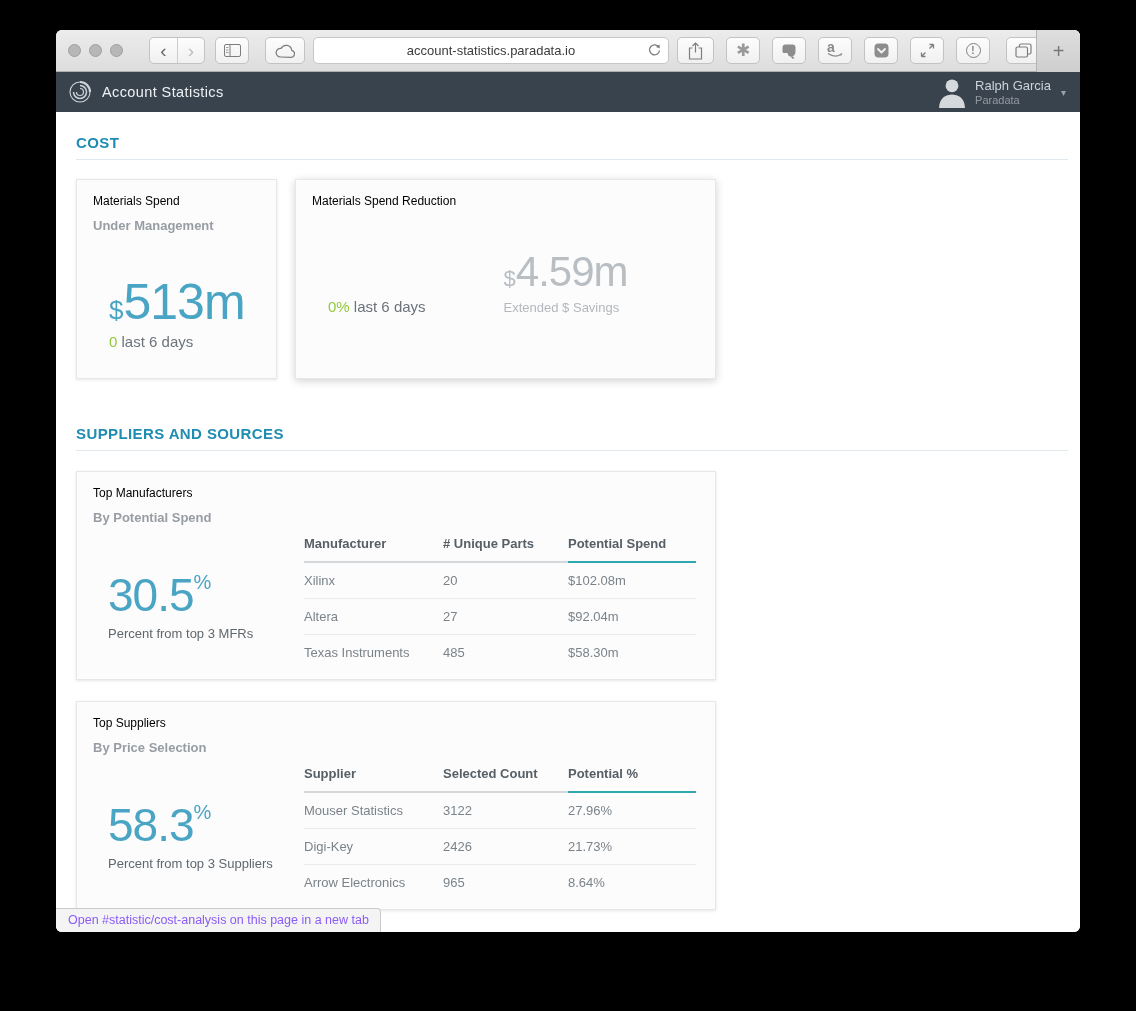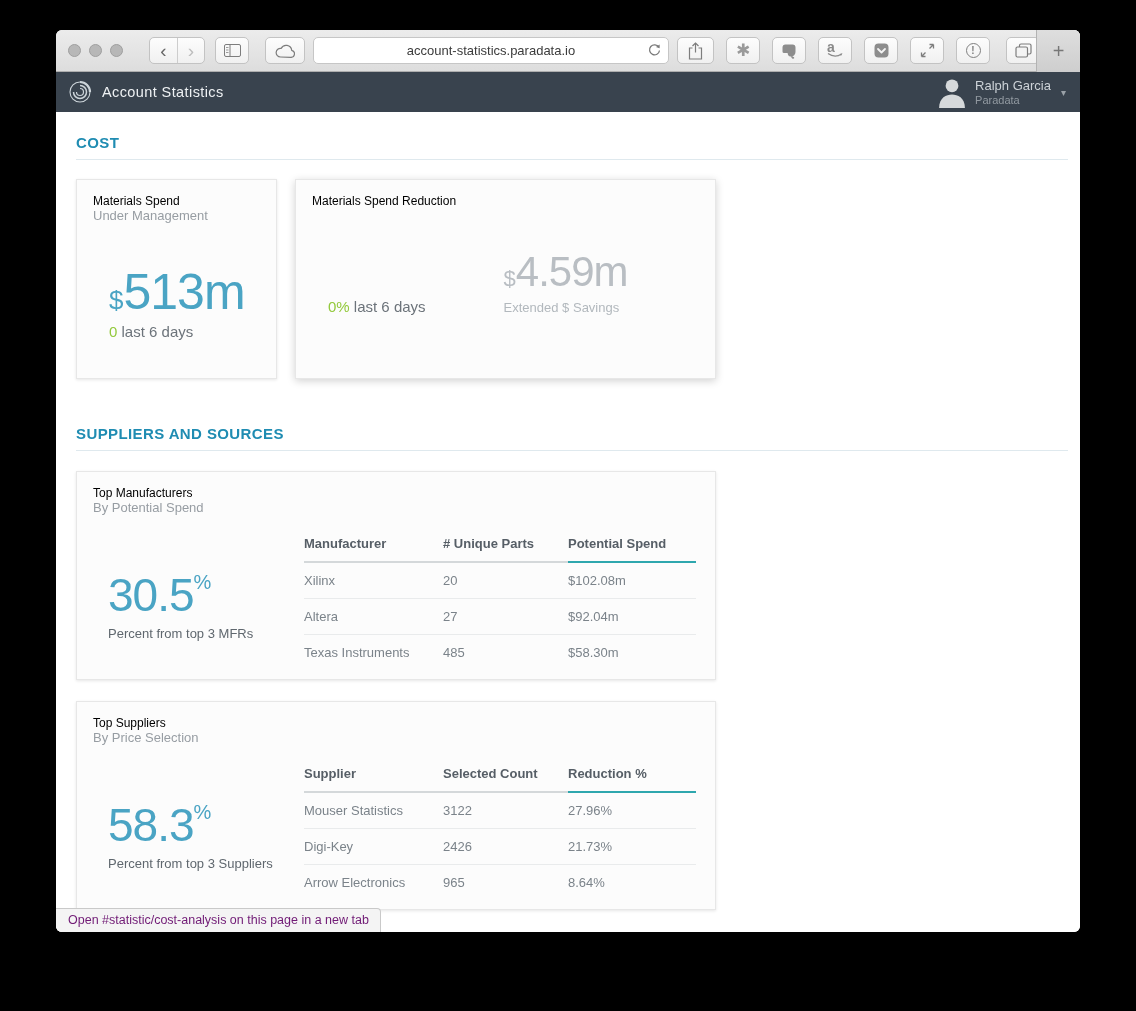--- a/index.html
+++ b/index.html
@@ -36,21 +36,21 @@
   .caret { margin-left:10px; font-size:10px; color:#9aa1a8; }
 
   
   .content { position:relative; height:820px; background:#fff; padding:0 12px 0 20px; overflow:hidden; }
   .section-title { margin-top:22px; font-size:15px; font-weight:bold; letter-spacing:.4px; color:#1f8cb2; }
   .section-hr { margin-top:8px; border:0; border-top:1px solid #dfe9ee; }
 
   .cards-row { display:flex; margin-top:19px; }
   .card { background:#fcfcfc; border:1px solid #e7e7e7; box-shadow:0 1px 3px rgba(0,0,0,.10); padding:14px 16px; position:relative; }
   .card-title { font-size:12px; color:#000000; }
-  .card-sub { font-size:13px; color:#979da3; margin-top:0; }
+  .card-sub { font-size:13px; color:#979da3; margin-top:10px;font-weight:bold; }
   .card-ms { width:201px; height:200px; }
   .card-msr { width:421px; height:200px; margin-left:18px; box-shadow:0 2px 8px rgba(0,0,0,.18); }
 
   .bignum { color:#4aa4c4; }
   .bignum .cur { font-size:26px; }
   .bignum .val { font-size:50px; letter-spacing:-1px; }
   .bignum .pct { font-size:22px; vertical-align:26px; }
   .delta { font-size:15px; margin-top:2px; color:#6c737a; }
   .delta .dv { color:#93c93c; }
 
@@ -67,21 +67,21 @@
   .stat-block .pct { color:#4aa4c4; font-size:20px; vertical-align:22px; }
   .stat-label { font-size:13px; color:#5f676e; margin-top:4px; }
 
   .dtable { position:absolute; left:227px; top:56px; width:392px; border-collapse:collapse; font-size:13px; }
   .dtable th { text-align:left; font-weight:bold; color:#565e66; padding:8px 8px 10px 0; border-bottom:2px solid #d4d8da; }
   .dtable th.hl { border-bottom-color:#2ea7ae; }
   .dtable td { text-align:left; color:#7b838a; padding:10px 8px 10px 0; border-bottom:1px solid #e9ebec; }
   .dtable tr:last-child td { border-bottom:0; }
   .c1 { width:139px; } .c2 { width:125px; } .c3 { width:128px; }
 
-  .statusbar { position:absolute; left:0; bottom:0; background:#f4f4f4; border:1px solid #c9c9c9; border-left:0; border-bottom:0; border-top-right-radius:4px; padding:4px 11px 5px 12px; font-size:12.5px; color:#701a75; z-index:20; }
+  .statusbar { position:absolute; left:0; bottom:0; background:#f4f4f4; border:1px solid #c9c9c9; border-left:0; border-bottom:0; border-top-right-radius:4px; padding:4px 11px 5px 12px; font-size:12.5px; color:#8b5cf6; z-index:20; }
 </style>
 </head>
 <body>
 
 <div class="window">
 
   <div class="toolbar">
     <span class="tl"></span>
     <span class="tl"></span>
     <span class="tl"></span>
@@ -273,21 +273,21 @@
       <div class="card-sub">By Price Selection</div>
       <div class="stat-block">
         <div><span class="num">58.3</span><span class="pct">%</span></div>
         <div class="stat-label">Percent from top 3 Suppliers</div>
       </div>
       <table class="dtable">
         <thead>
           <tr>
             <th class="c1">Supplier</th>
             <th class="c2">Selected Count</th>
-            <th class="c3 hl">Reduction %</th>
+            <th class="c3 hl">Potential %</th>
           </tr>
         </thead>
         <tbody>
           <tr>
             <td>Mouser Statistics</td>
             <td>3122</td>
             <td>27.96%</td>
           </tr>
           <tr>
             <td>Digi-Key</td>

